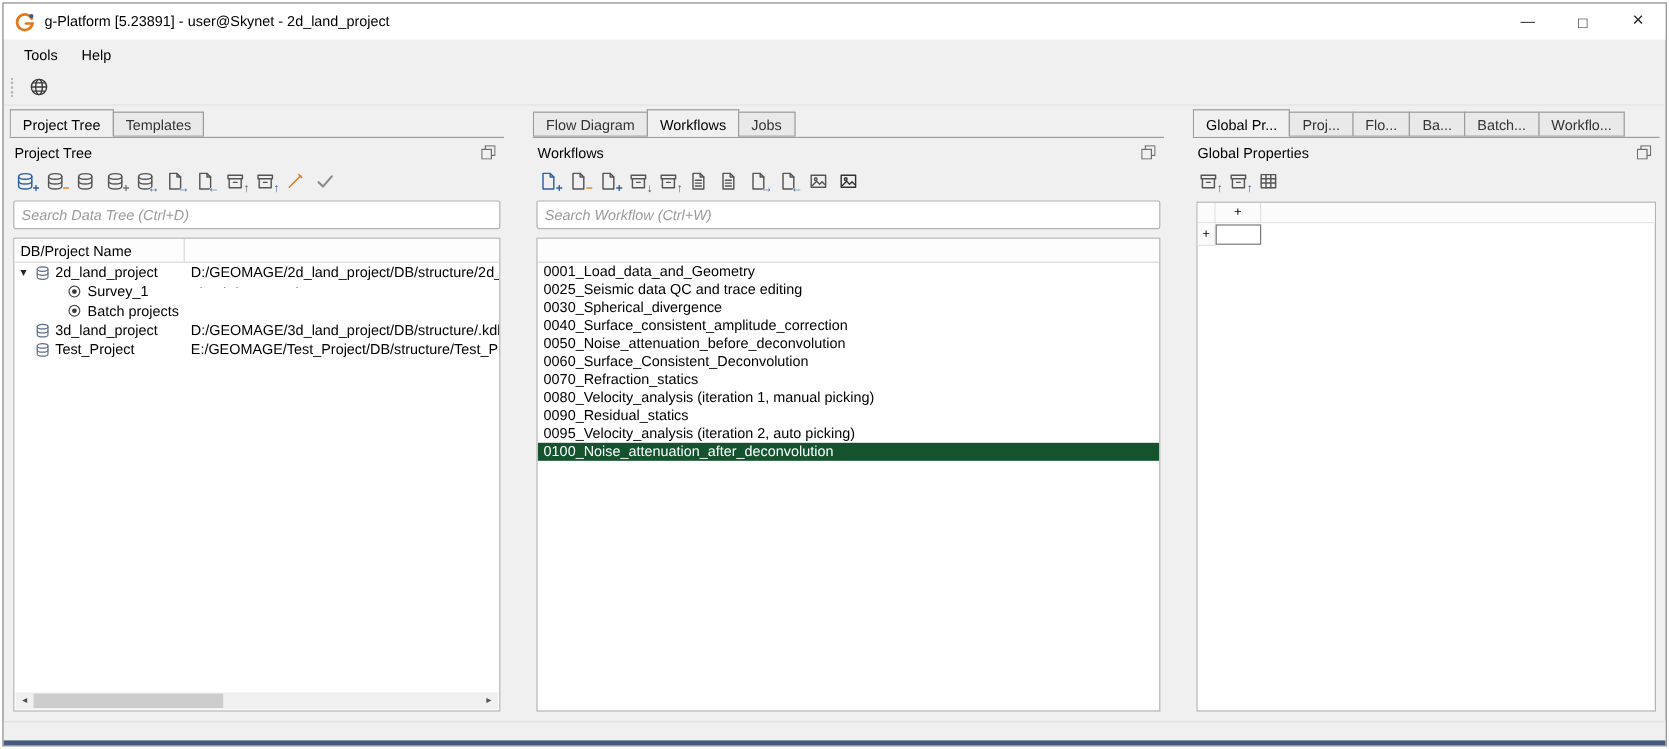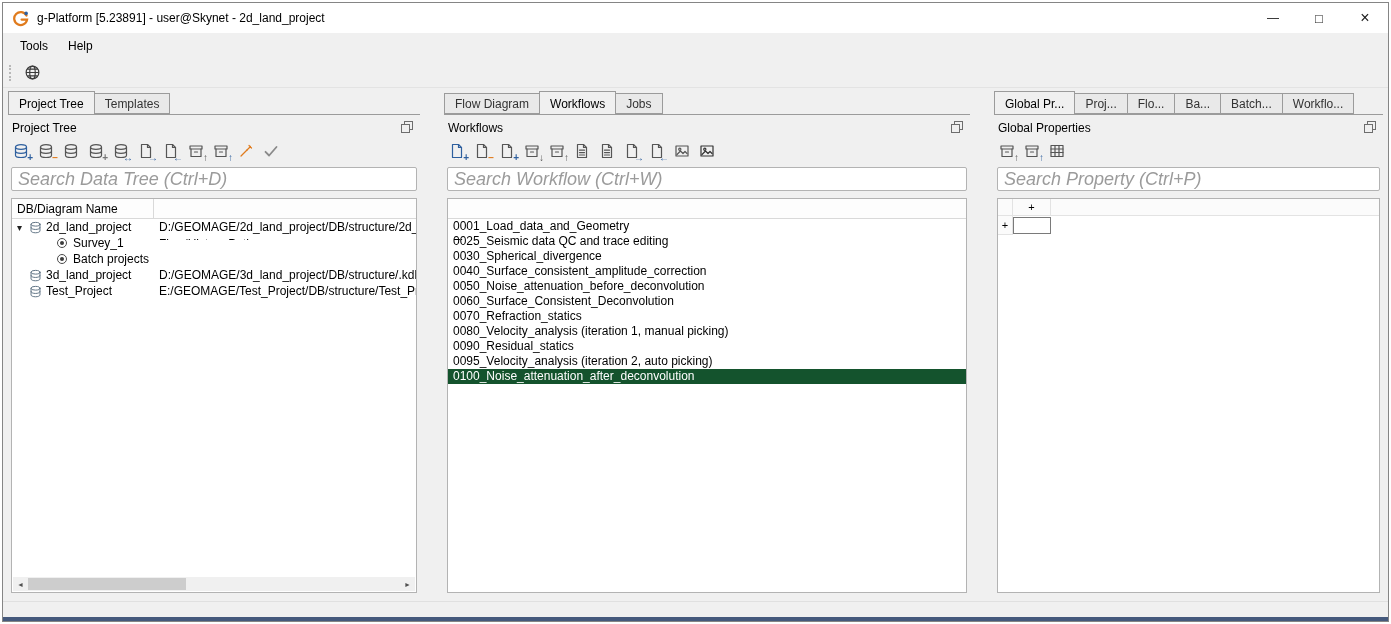--- a/index.html
+++ b/index.html
@@ -45,21 +45,21 @@
   .float-icon { width: 14px; height: 14px; display: inline-flex; }
   .float-icon svg { width: 12px; height: 12px; }
 
   .icon-toolbar { height: 27px; display: flex; align-items: center; gap: 7px; padding: 3px 3px; flex: none; }
   .tbi { width: 18px; height: 18px; position: relative; display: inline-flex; align-items: center; justify-content: center; }
   .tbi svg { width: 16px; height: 16px; }
   .badge { position: absolute; right: -3px; bottom: -3px; font-style: normal; font-weight: bold; font-size: 10px; line-height: 1;
            text-shadow: -1px 0 #f0f0f0, 1px 0 #f0f0f0, 0 -1px #f0f0f0, 0 1px #f0f0f0; }
 
   .search { height: 24px; margin: 3px 2px; border: 1px solid #b3b3b3; border-radius: 2px; padding: 0 6px;
-            font-family: inherit; font-size: 18px; flex: none; background: #fff; color: #000; }
+            font-family: inherit; font-size: 12px; flex: none; background: #fff; color: #000; }
   .search::placeholder { color: #9b9b9b; font-style: italic; }
 
   .data-table { flex: 1; margin: 4px 2px 8px; border: 1px solid #b3b3b3; background: #fff;
                 display: flex; flex-direction: column; min-height: 0; position: relative; overflow: hidden; }
   .thead { display: flex; height: 20px; border-bottom: 1px solid #d9d9d9; flex: none; background: #fdfdfd; }
   .th { padding: 3px 5px; white-space: nowrap; overflow: hidden; }
   .th.name { width: 142px; border-right: 1px solid #d9d9d9; flex: none; }
   .th.grow { flex: 1; margin-top: 35px; }
   .tbody { flex: 1; overflow: hidden; }
 
@@ -228,21 +228,21 @@
             </span>
             <span class="tbi">
               <svg viewBox="0 0 16 16" fill="none" stroke="#8a8a8a" stroke-width="1.2" stroke-linecap="round" stroke-linejoin="round">
                 <path d="M2.5 8.8l3.6 3.7 7.4-8.5" stroke-width="1.8"></path>
               </svg>
             </span>
           </div>
         <input class="search" placeholder="Search Data Tree (Ctrl+D)" style="">
         <div class="data-table">
           <div class="thead">
-            <div class="th name">DB/Diagram Name</div>
+            <div class="th name">DB/Project Name</div>
             <div class="th grow">Flow/History Path</div>
           </div>
           <div class="tbody" id="tree-body">
               <div class="tree-row">
                 <div class="cell-name lvl0">
                   <span class="expander">▾</span>
                   <span class="row-icon">
                     <svg viewBox="0 0 16 16" fill="none" stroke="#5d7183" stroke-width="1.2" stroke-linecap="round" stroke-linejoin="round">
                       <ellipse cx="8" cy="4" rx="5.5" ry="2.3"></ellipse>
                       <path d="M2.5 4v8.2c0 1.3 2.5 2.3 5.5 2.3s5.5-1 5.5-2.3V4"></path>
@@ -465,21 +465,20 @@
               </svg>
               <i class="badge" style="color:#2e5f9e">↑</i>
             </span>
             <span class="tbi">
               <svg viewBox="0 0 16 16" fill="none" stroke="#555555" stroke-width="1.2" stroke-linecap="round" stroke-linejoin="round">
                 <rect x="2" y="2.5" width="12" height="11"></rect>
                 <path d="M2 6h12M2 9.5h12M6 2.5v11M10 2.5v11"></path>
               </svg>
             </span>
           </div>
-        <input class="search" placeholder="Search Property (Ctrl+P)" style="">
         <div class="data-table">
           <div class="prop-head">
             <div class="prop-corner"></div>
             <div class="prop-colhead">+</div>
           </div>
           <div class="prop-row">
             <div class="prop-rowhead">+</div>
             <input class="prop-cell-input" value="" style="">
           </div>
         </div>

